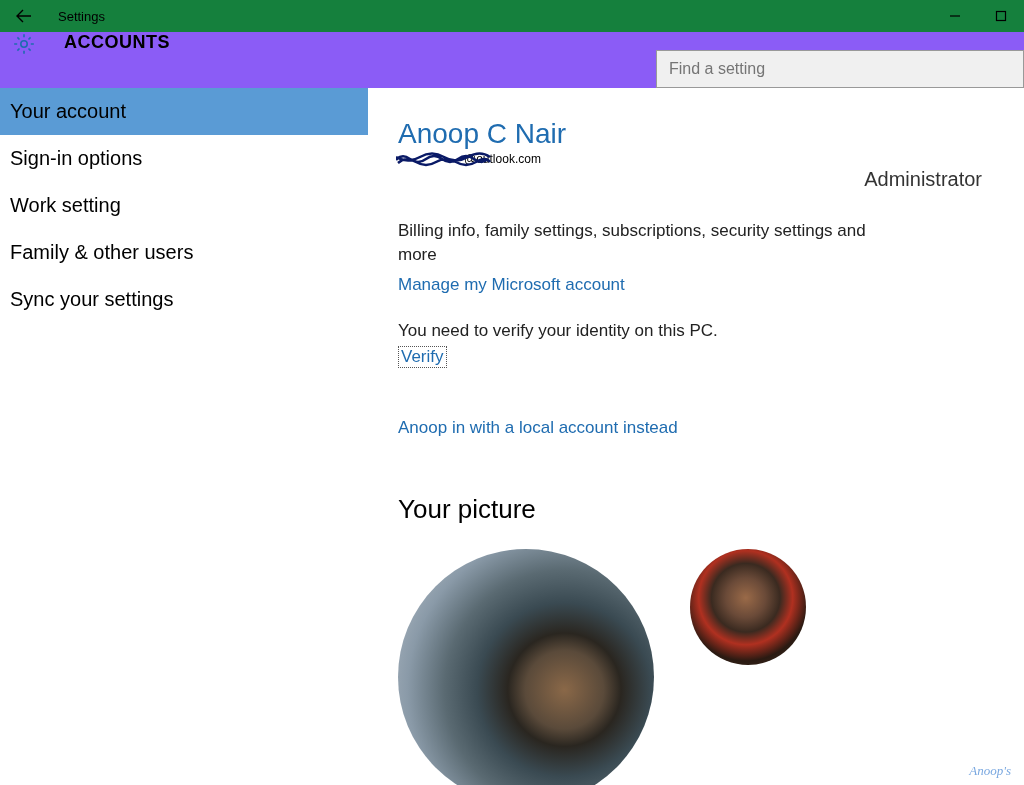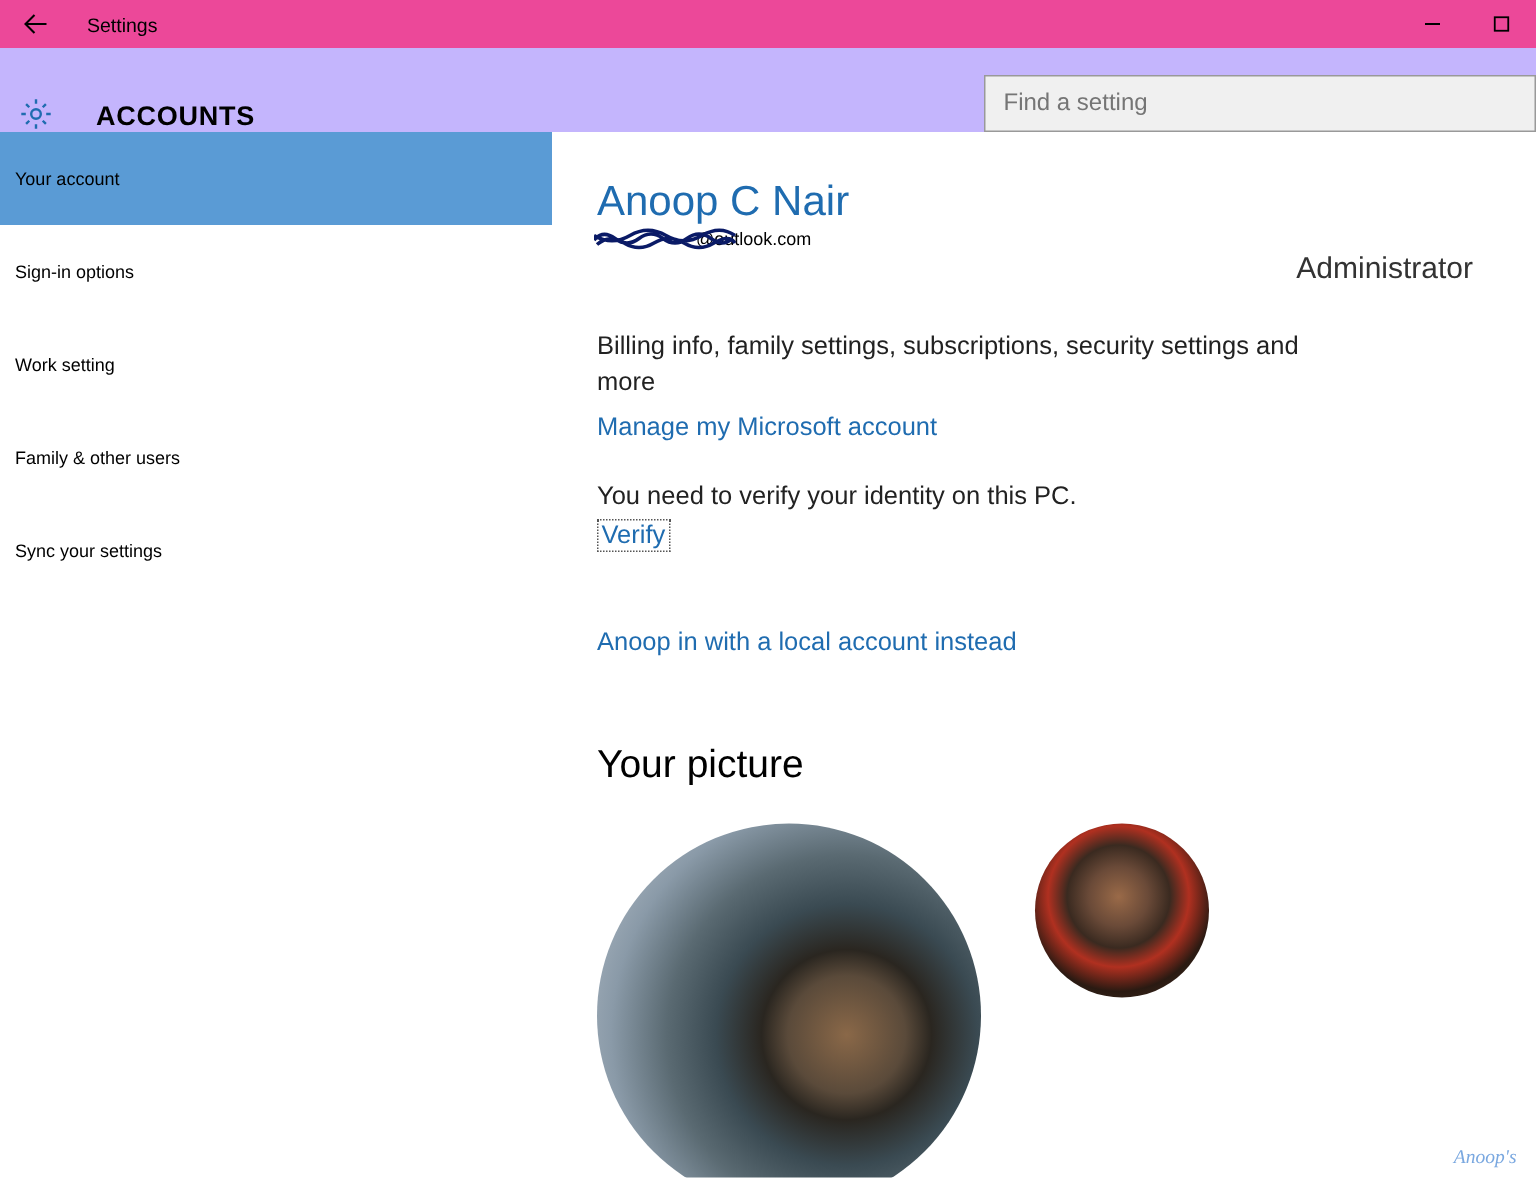--- a/index.html
+++ b/index.html
@@ -1,34 +1,34 @@
 <!DOCTYPE html>
 <html><head>
   <meta charset="utf-8">
   <style>
     * { box-sizing: border-box; margin: 0; padding: 0; font-family: 'Segoe UI', Tahoma, sans-serif; }
     body { width: 1024px; height: 785px; background: #fff; overflow: hidden; position: relative; }
     
     
-    .titlebar { height: 32px; background: #ec4899; display: flex; align-items: center; padding: 0 8px; position: relative; }
+    .titlebar { height: 32px; background: #15803d; display: flex; align-items: center; padding: 0 8px; position: relative; }
     .back-btn { width: 32px; height: 32px; display: flex; align-items: center; justify-content: center; cursor: pointer; }
     .title-text { margin-left: 18px; font-size: 13px; color: #000; }
     .window-controls { position: absolute; right: 0; top: 0; display: flex; }
     .win-btn { width: 46px; height: 32px; display: flex; align-items: center; justify-content: center; cursor: pointer; }
     
     
-    .header { height: 56px; background: #c4b5fd; display: flex; align-items: flex-end; padding-left: 12px; position: relative; }
+    .header { height: 56px; background: #8b5cf6; display: flex; align-items: flex-start; padding-left: 12px; position: relative; }
     .gear-icon { width: 24px; height: 24px; margin-right: 28px; }
     .section-title { font-size: 18px; font-weight: 600; letter-spacing: 0.5px; color: #000; }
     .search-box { position: absolute; right: 0; top: 18px; width: 368px; height: 38px; border: 1px solid #999; background: #f0f0f0; padding: 0 12px; font-size: 16px; color: #555; }
     
     
     .content { display: flex; height: calc(100% - 88px); }
     .sidebar { width: 368px; background: #fff; padding-top: 0; }
-    .sidebar-item { padding: 24px 10px; font-size: 12px; color: #000; cursor: pointer; }
+    .sidebar-item { padding: 12px 10px; font-size: 20px; color: #000; cursor: pointer; }
     .sidebar-item.active { background: #5a9bd5; color: #000; }
     
     .main { flex: 1; padding: 30px 42px 0 30px; position: relative; }
     .account-name { font-size: 28px; color: #1f6cb0; font-weight: 400; margin-bottom: 2px; }
     .email-line { position: relative; font-size: 12px; color: #000; margin-bottom: 2px; }
     .scribble { position: absolute; left: -2px; top: 0px; width: 96px; height: 16px; }
     .role { font-size: 20px; color: #333; margin-bottom: 28px; text-align: right; }
     .desc { font-size: 17px; color: #222; margin-bottom: 8px; line-height: 1.4; max-width: 480px; }
     .link { font-size: 17px; color: #1f6cb0; cursor: pointer; display: inline-block; }
     .verify-link { border: 1px dotted #555; padding: 0 2px; }

